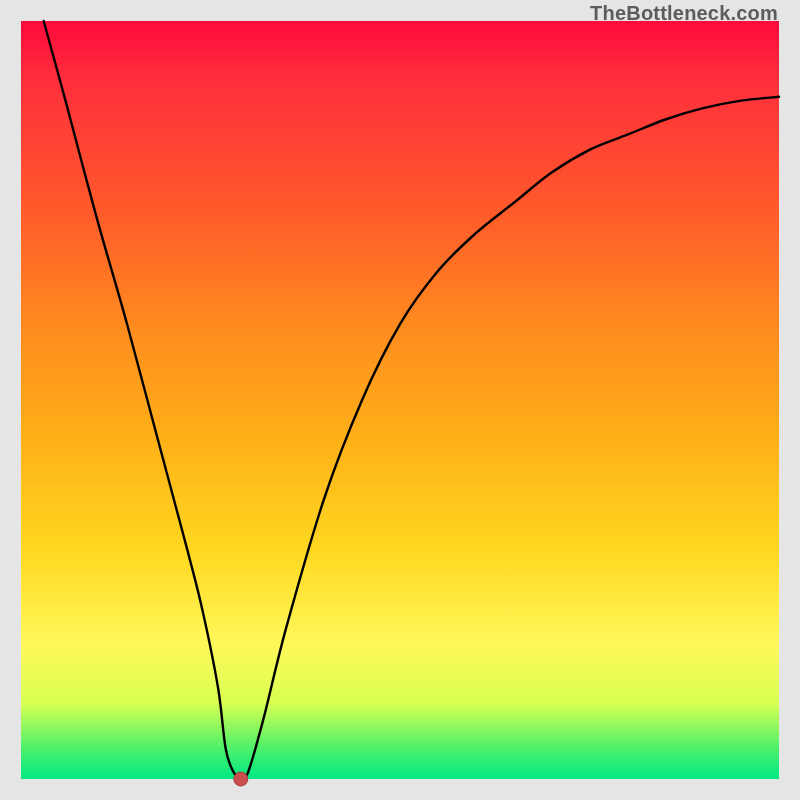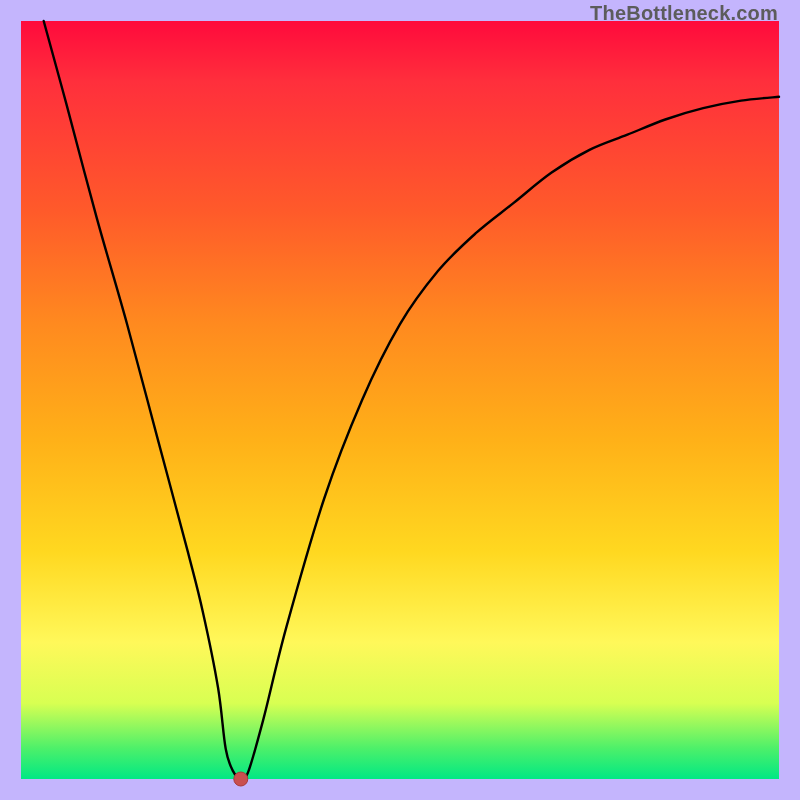--- a/index.html
+++ b/index.html
@@ -9,21 +9,21 @@
     height: 800px;
     background: #000;
     overflow: hidden;
   }
   .frame {
     position: absolute;
     top: 0;
     left: 0;
     width: 800px;
     height: 800px;
-    background: #c4b5fd;
+    background: #e5e5e5;
   }
   .plot-area {
     position: absolute;
     top: 21px;
     left: 21px;
     width: 758px;
     height: 758px;
     
     background: linear-gradient(
       to bottom,

